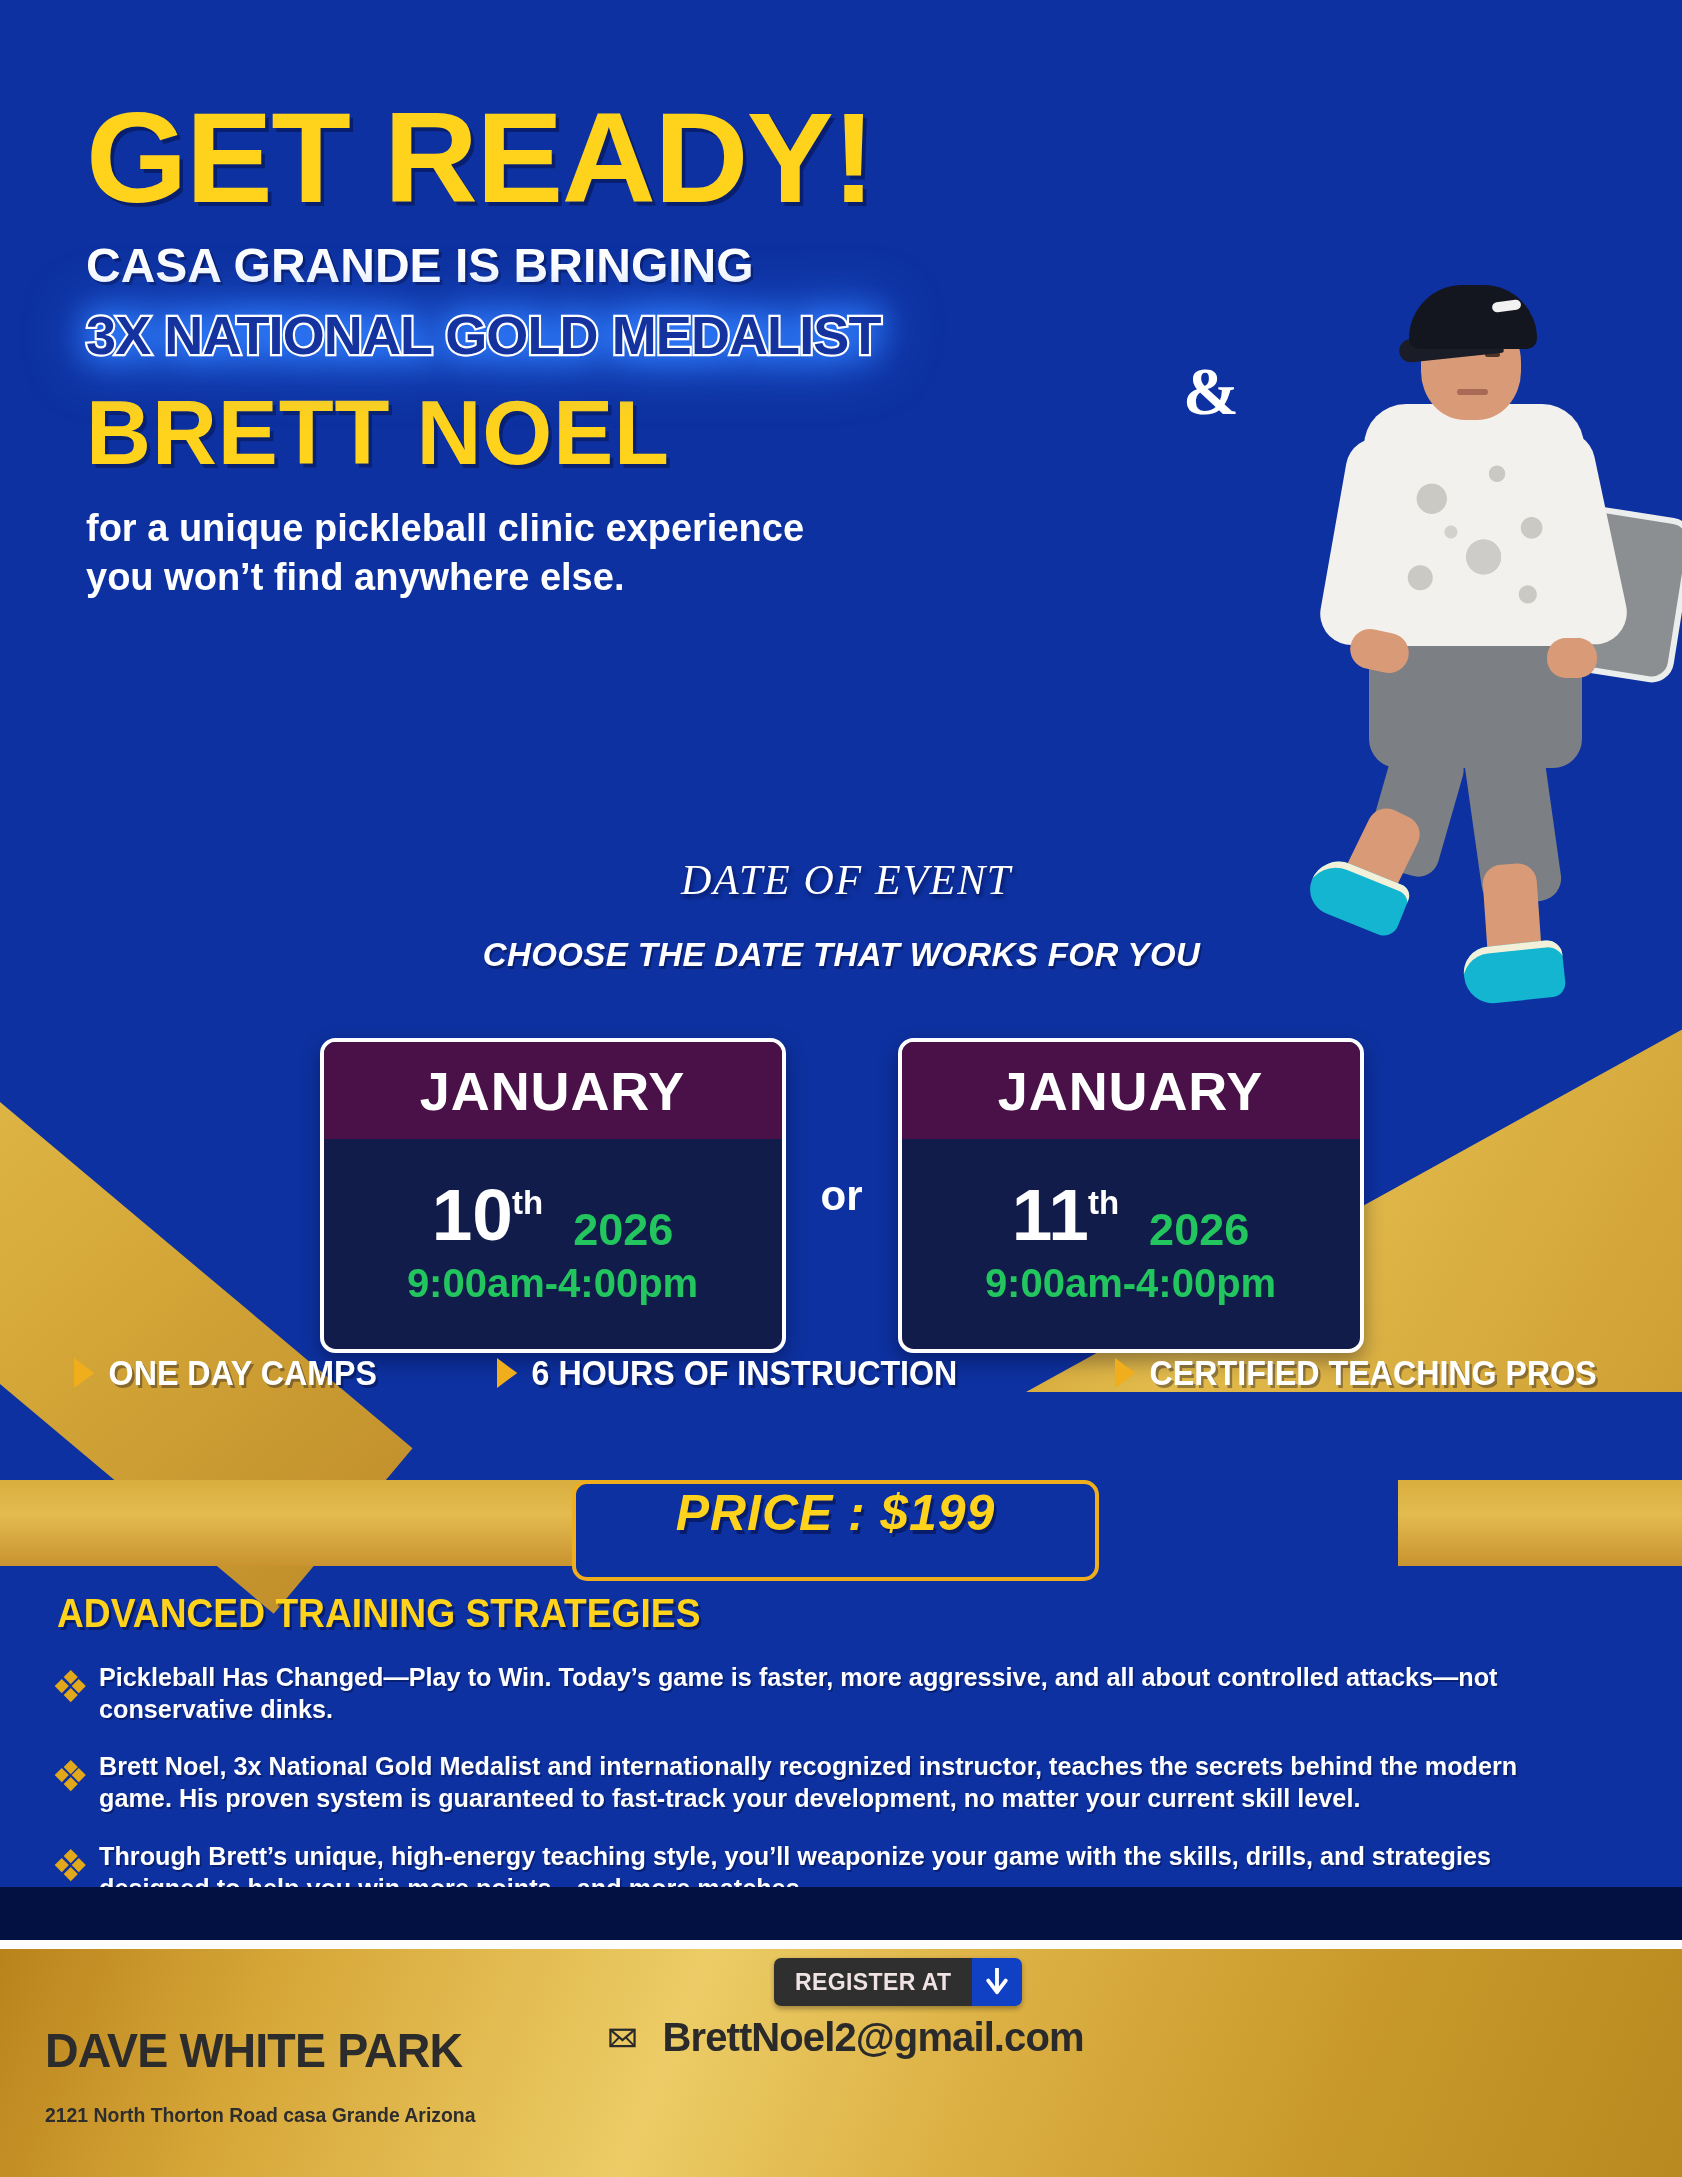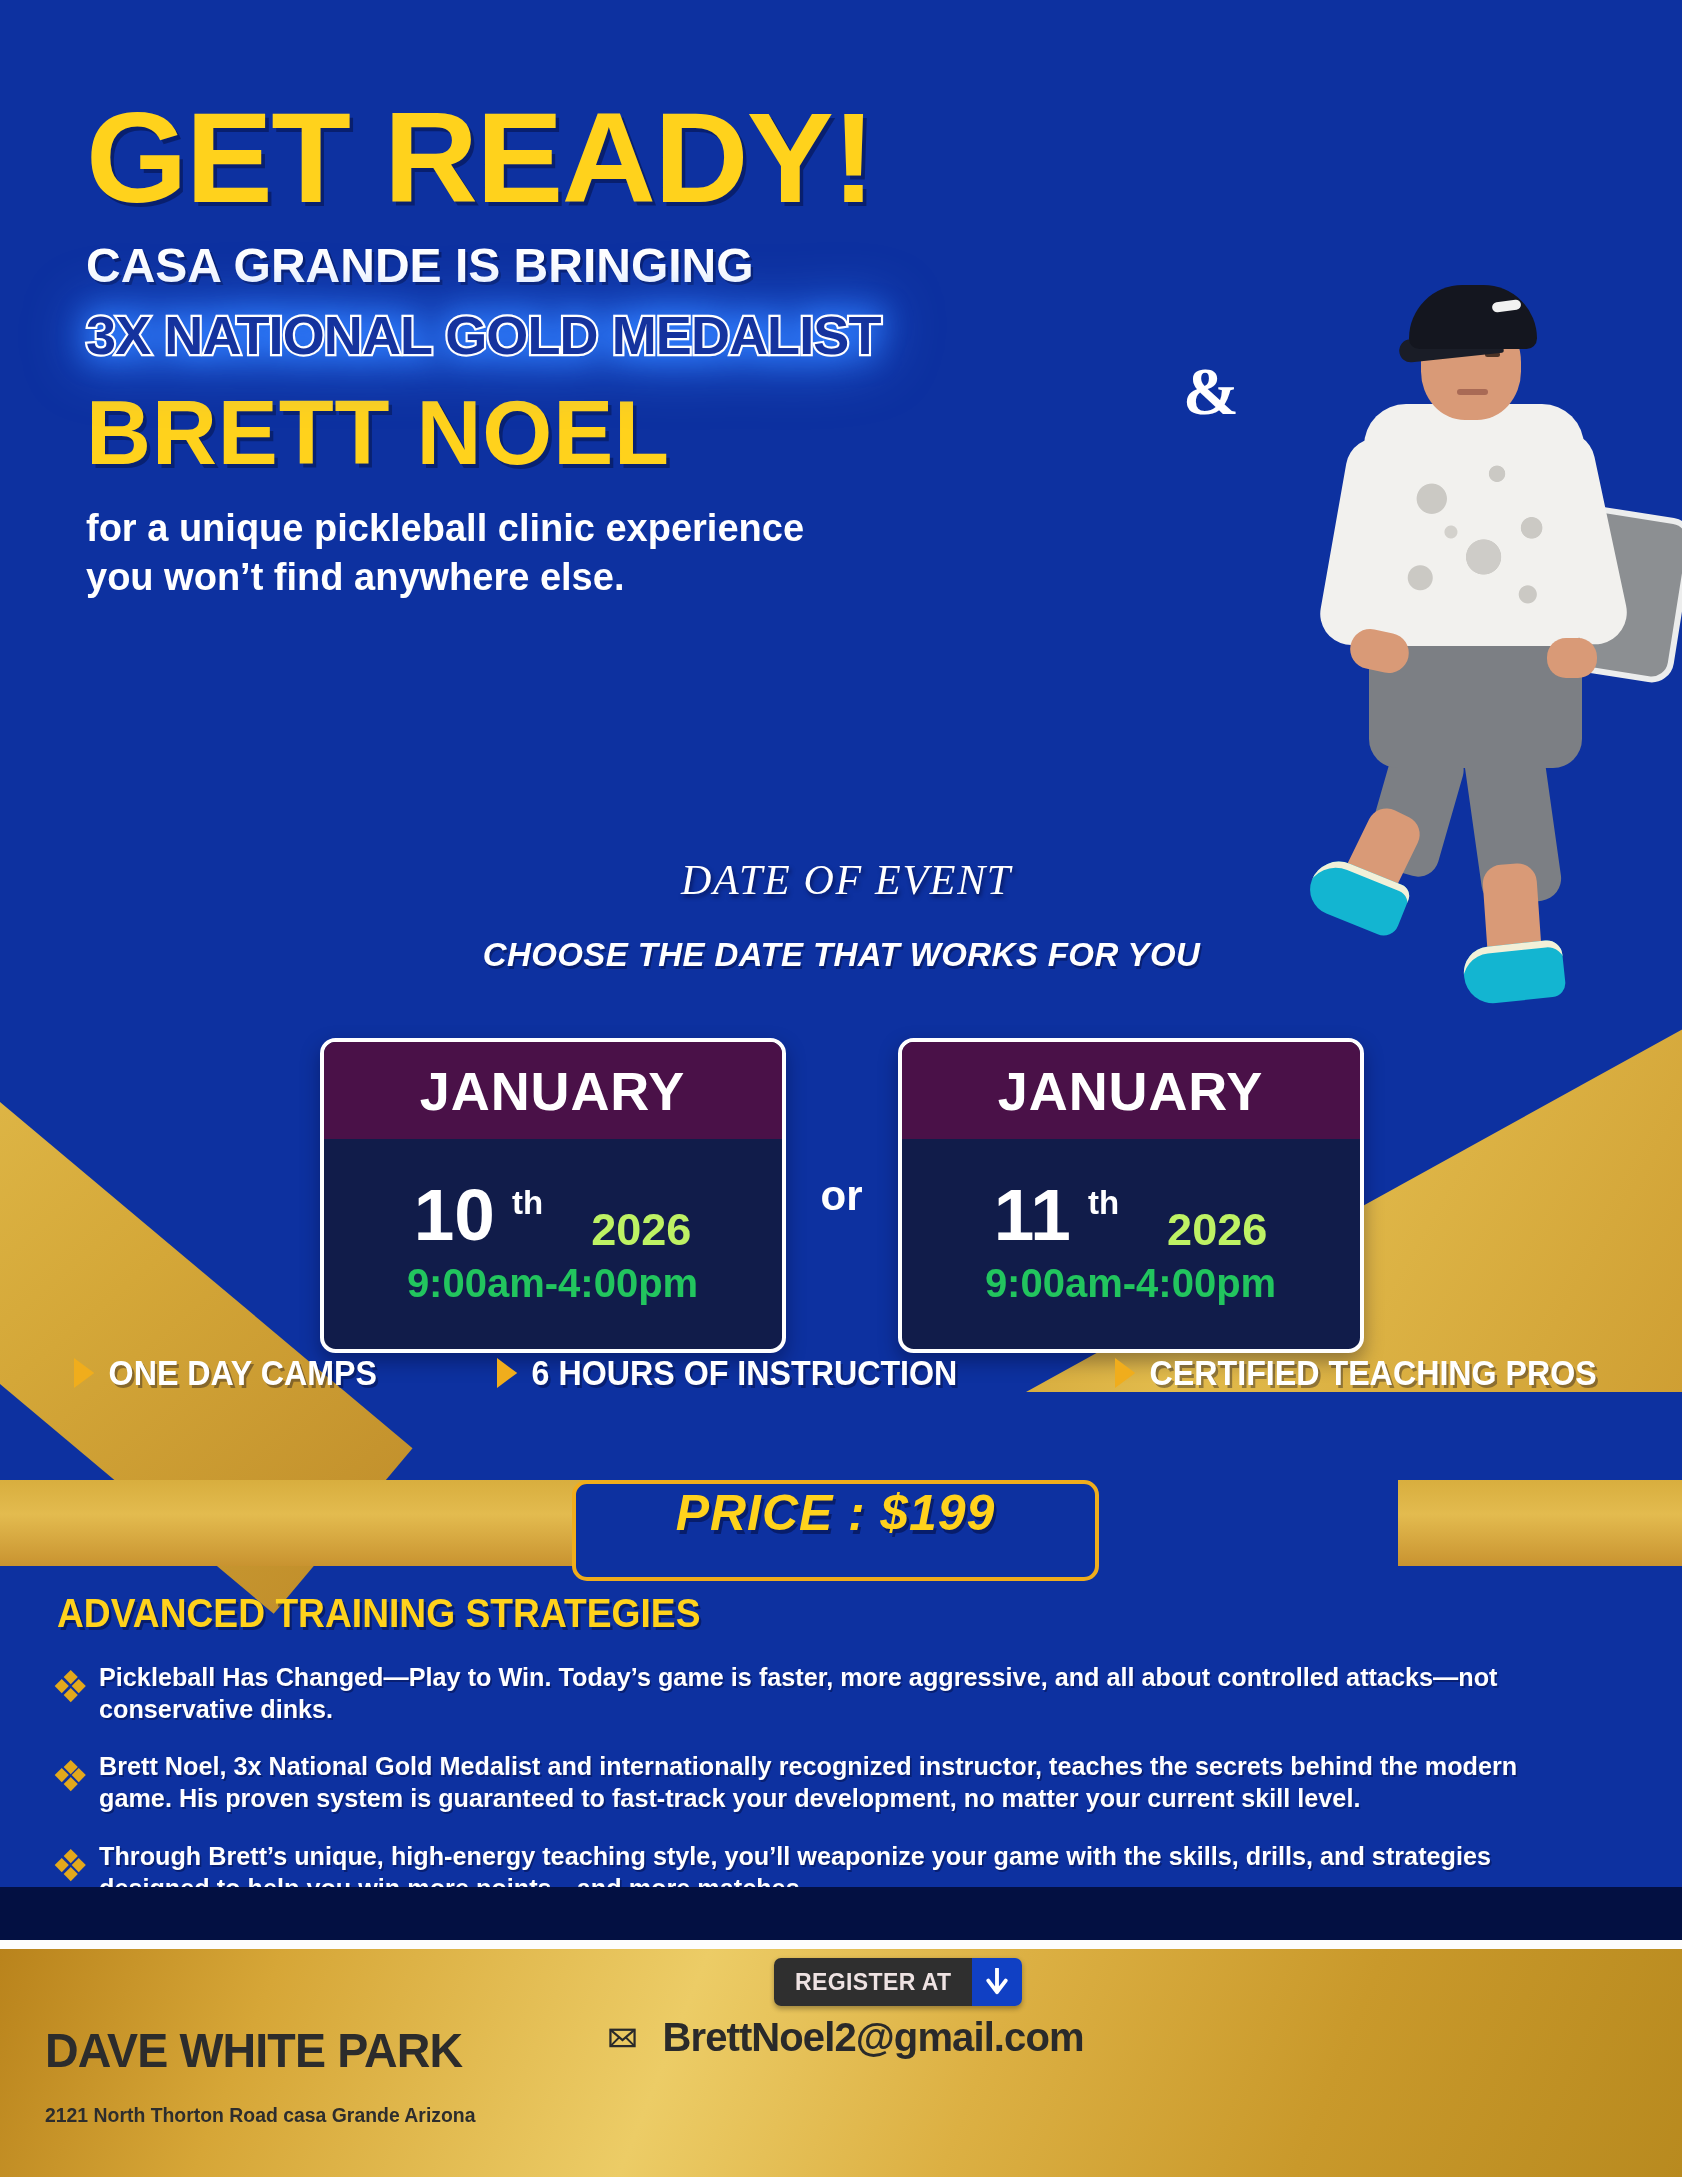--- a/index.html
+++ b/index.html
@@ -127,24 +127,24 @@
   .cards{position:absolute;left:0;right:0;top:1038px;display:flex;justify-content:center;align-items:center;gap:35px;z-index:6;}
   .card{
     width:458px;height:307px;border:4.3px solid #ffffff;border-radius:15.6px;overflow:hidden;
     background:#111c4a;box-shadow:0 8.6px 19px rgba(0,0,30,.35);
   }
   .card-month{
     height:97px;background:#4a1148;display:flex;align-items:center;justify-content:center;
     font-size:54px;font-weight:900;color:#ffffff;letter-spacing:0.9px;
   }
   .card-body{height:206px;display:flex;flex-direction:column;justify-content:center;}
-  .card-daywrap{display:flex;align-items:baseline;justify-content:center;gap:24px;}
+  .card-daywrap{display:flex;align-items:baseline;justify-content:center;gap:6px;}
   .card-day{font-size:73px;font-weight:900;color:#ffffff;line-height:1;}
   .card-sup{font-size:33px;font-weight:900;color:#ffffff;position:relative;top:-26px;left:-7px;}
-  .card-year{font-size:45px;font-weight:900;color:#bef264;margin-left:17px;position:relative;top:5.2px;}
+  .card-year{font-size:45px;font-weight:900;color:#22c55e;margin-left:17px;position:relative;top:5.2px;}
   .card-time{text-align:center;font-size:40px;font-weight:700;color:#22c55e;margin-top:10px;}
   .or{font-size:42px;font-weight:700;color:#ffffff;}
 
   
   .features{position:absolute;left:0;right:0;top:1373px;z-index:6;display:flex;align-items:center;}
   .feat{display:flex;align-items:center;gap:15.6px;color:#ffffff;font-size:35px;font-weight:900;letter-spacing:0px;
     text-shadow:2.6px 2.6px 0 rgba(0,0,30,.35);transform:scaleX(.92);transform-origin:left center;}
   .feat .arrow{width:0;height:0;border-left:22.5px solid #f0ad1c;border-top:15.6px solid transparent;border-bottom:15.6px solid transparent;flex:none;}
   .f1{position:absolute;left:74px;}
   .f2{position:absolute;left:497px;}

